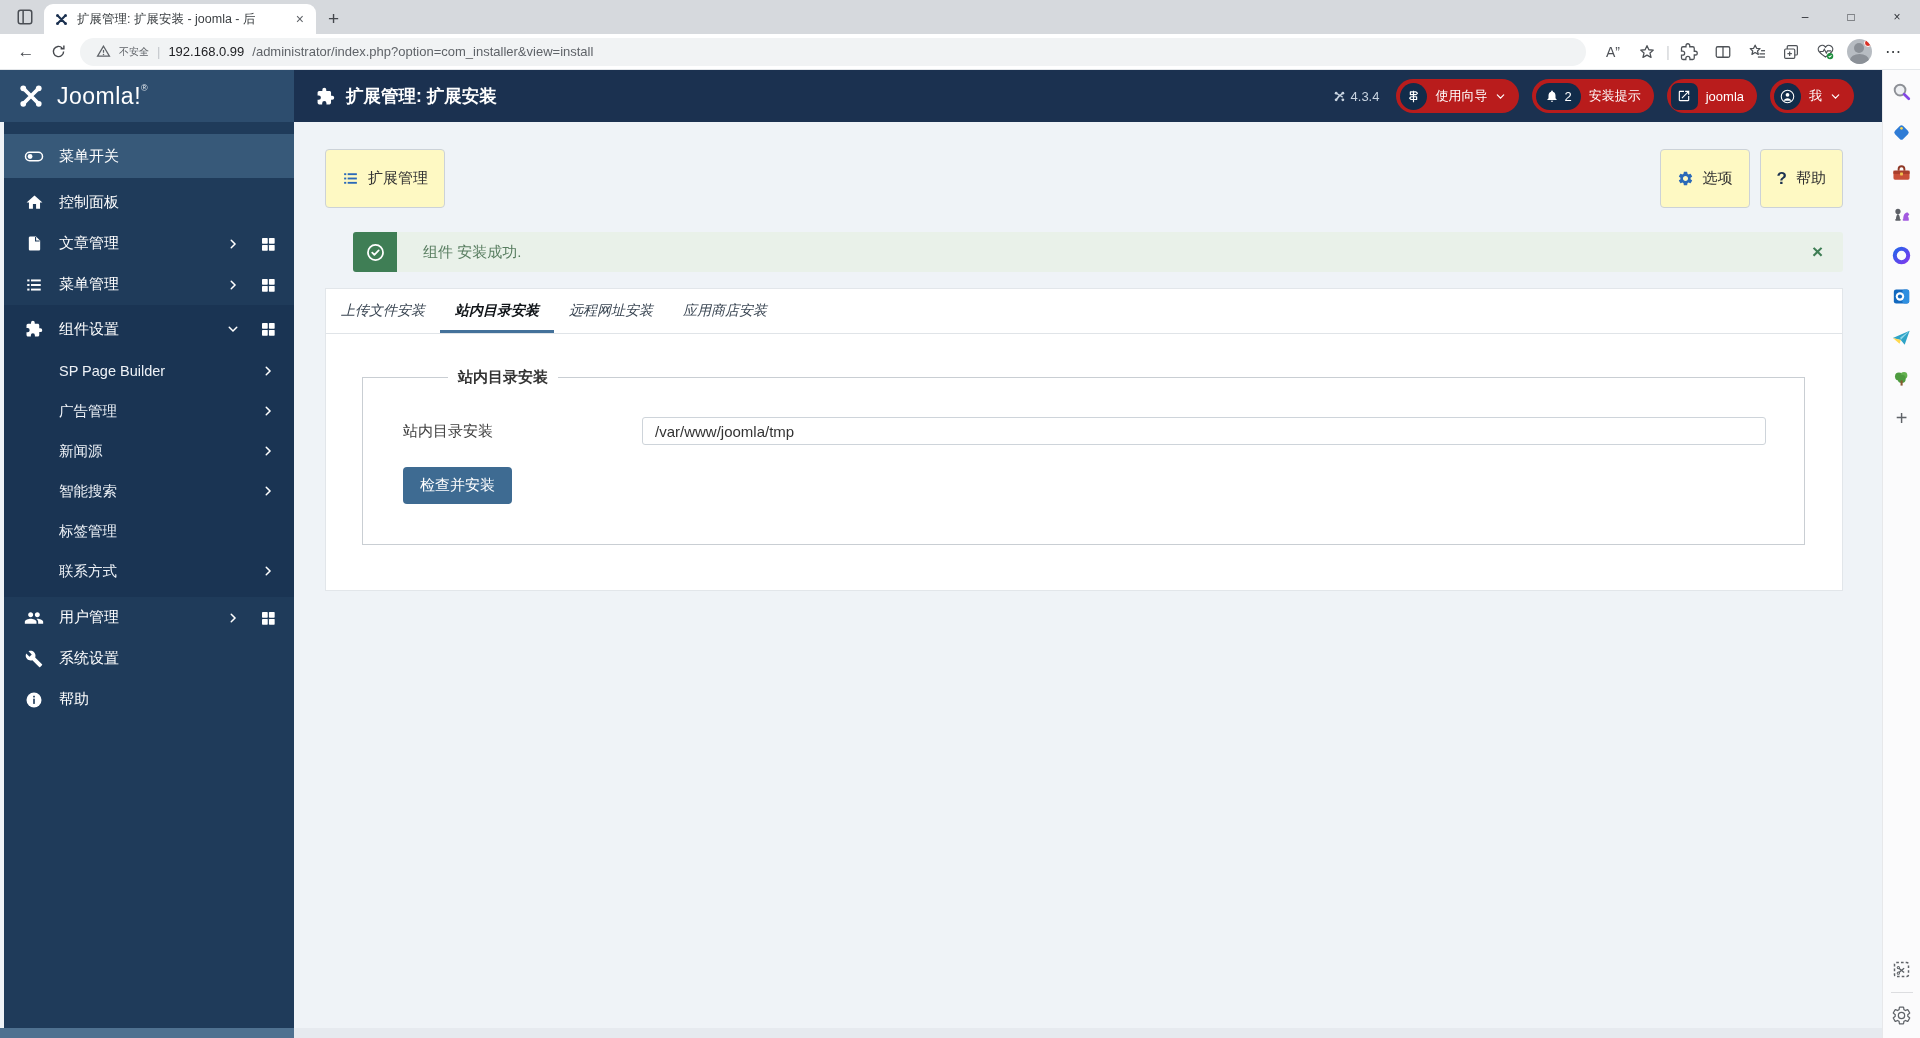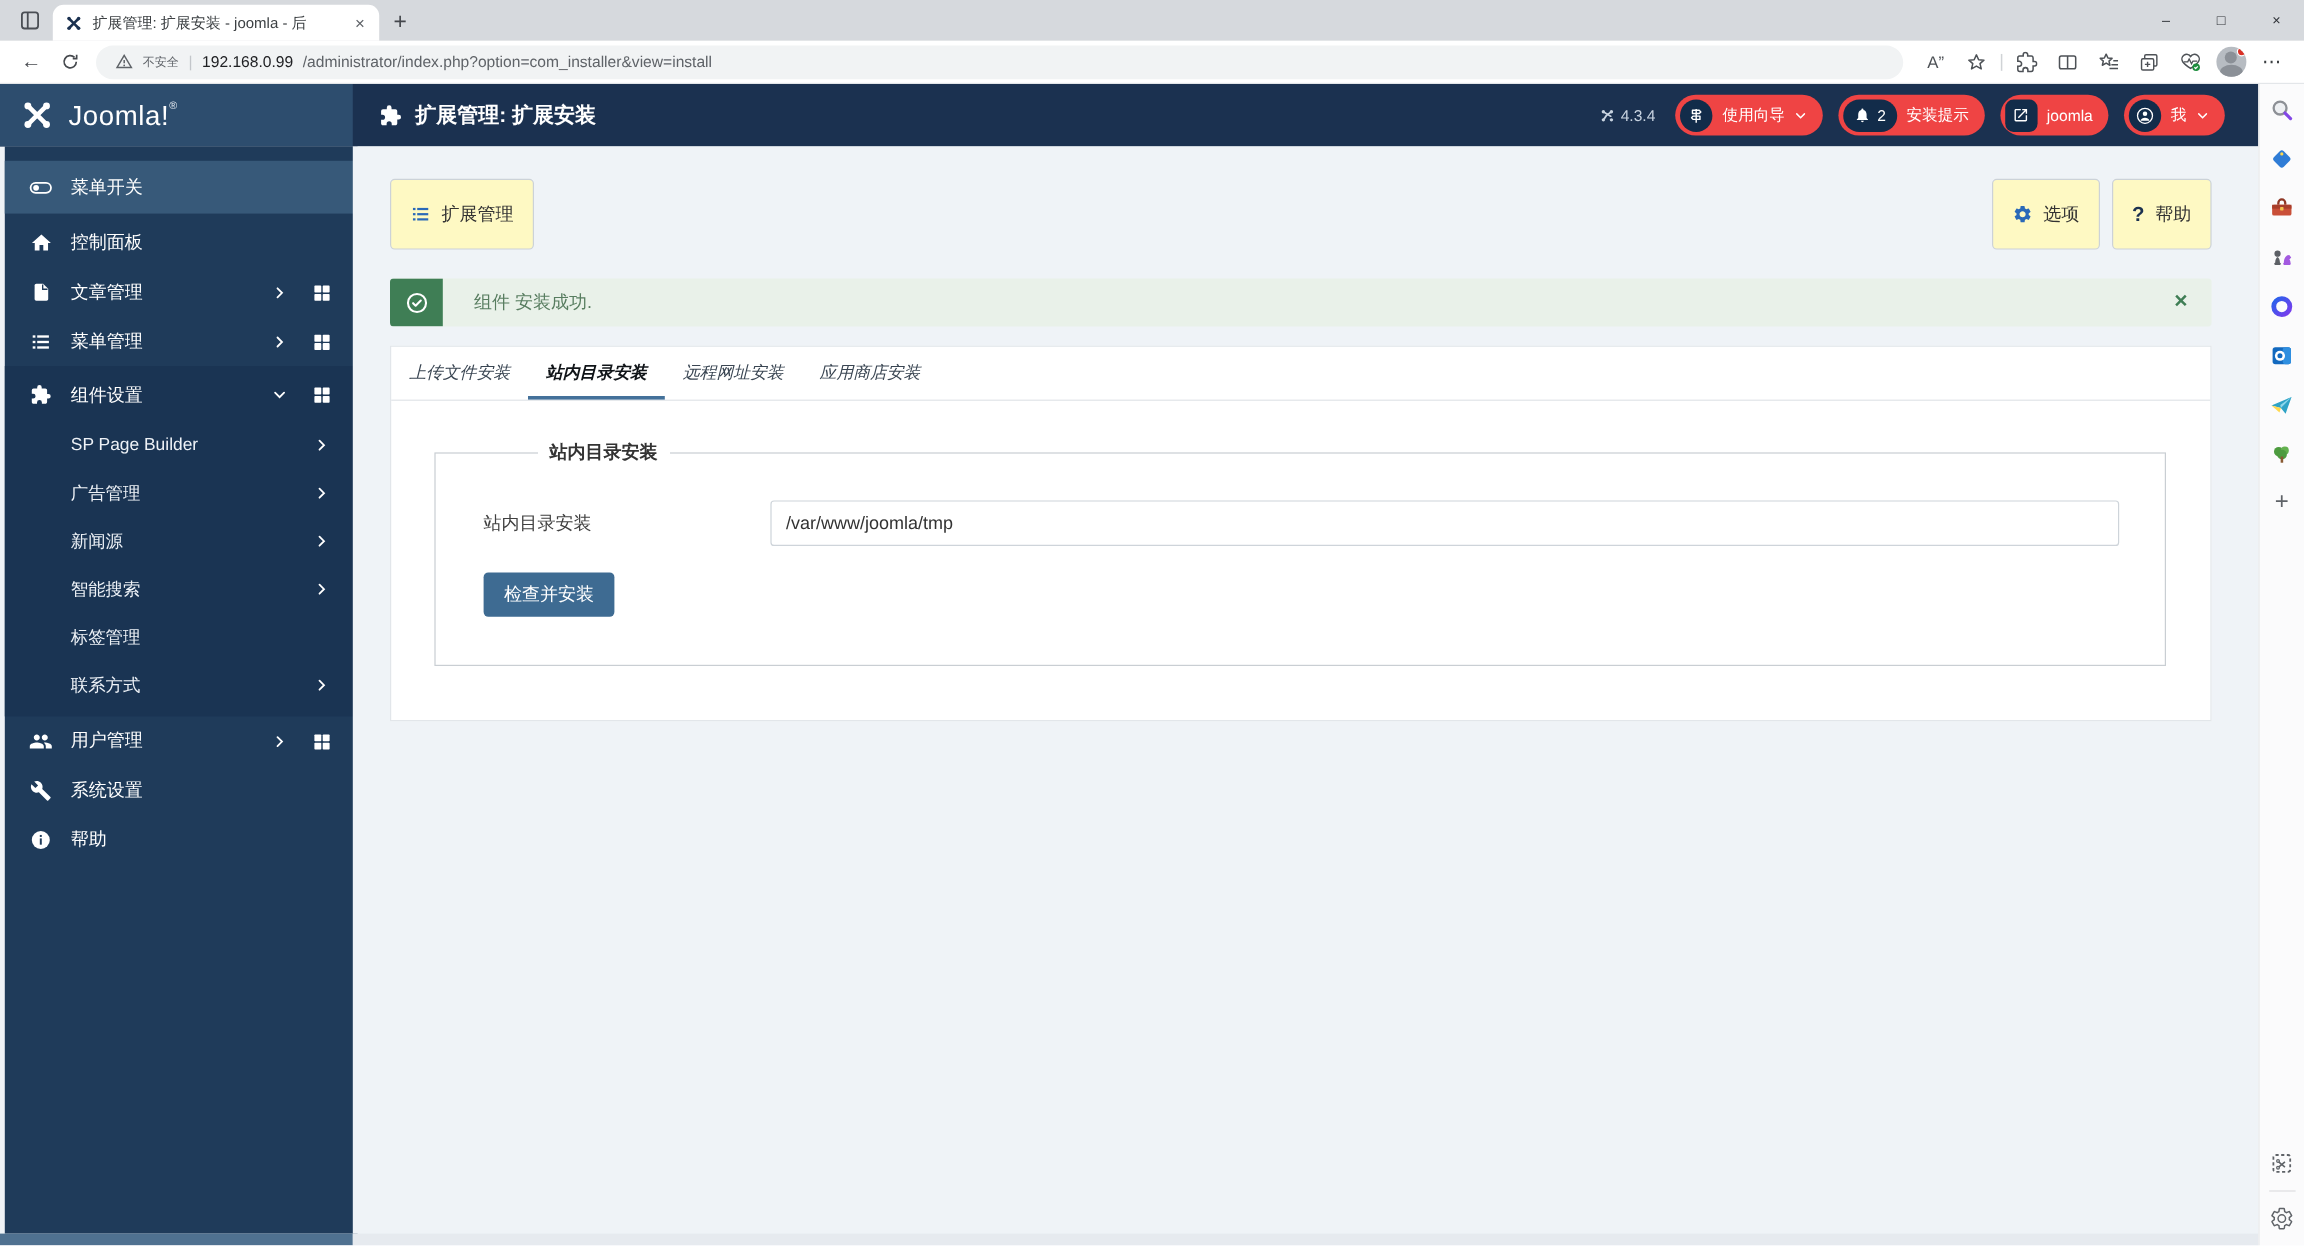--- a/index.html
+++ b/index.html
@@ -51,21 +51,21 @@
   .jheader{position:absolute;left:0;top:0;right:0;height:52px;background:#1b3150;
            display:flex;align-items:center;}
   .brand{width:294px;height:100%;background:#2d4d6e;display:flex;align-items:center;
          gap:11px;padding-left:16px;color:#fff;}
   .brand-text{font-size:23px;letter-spacing:.5px;}
   .brand-reg{font-size:9px;vertical-align:top;color:#e8edf3;}
   .ptitle{display:flex;align-items:center;gap:11px;margin-left:22px;color:#fff;
           font-size:17.5px;font-weight:bold;}
   .hright{margin-left:auto;display:flex;align-items:center;gap:13px;padding-right:28px;}
   .version{display:flex;align-items:center;gap:5px;color:#c8d3e0;font-size:13px;margin-right:4px;}
-  .pill{height:34px;border-radius:17px;background:#ef4444;display:flex;align-items:center;
+  .pill{height:34px;border-radius:17px;background:#b91c1c;display:flex;align-items:center;
         gap:8px;padding:0 13px 0 4px;color:#fff;font-size:13px;}
   .pill .dseg{height:27px;border-radius:14px;background:#122c4a;display:flex;align-items:center;
               justify-content:center;}
   .dseg.circ{width:27px;}
   .dseg.wide{padding:0 9px;gap:5px;font-size:13px;color:#fff;}
   .dseg.sq{width:27px;border-radius:7px;}
 
   .jsidebar{position:absolute;left:4px;top:52px;width:294px;bottom:10px;background:#1f3b5a;
             color:#fff;padding-top:12px;}
   .srow{height:41px;display:flex;align-items:center;gap:15px;padding:0 22px 0 20px;font-size:15px;}
@@ -82,36 +82,36 @@
   .jcontent{position:absolute;left:294px;top:52px;right:0;bottom:10px;background:#eff3f7;
             padding:27px 39px 0 31px;overflow:hidden;}
   .ctoolbar{display:flex;align-items:flex-start;margin-bottom:24px;}
   .tbtn{height:59px;background:#fef9c3;border:1px solid #ccd2d8;border-radius:4px;display:flex;
         align-items:center;gap:9px;padding:0 16px;font-size:15px;color:#333;}
   .tbtn + .tbtn{margin-left:10px;}
   .tspacer{flex:1;}
   .qmark{font-size:17px;font-weight:bold;color:#1b3150;}
 
   .jalert{height:40px;background:#e9f1e9;border-radius:3px;display:flex;align-items:center;
-          overflow:hidden;margin-bottom:16px;}
+          overflow:hidden;margin-bottom:16px;margin-left:28px;}
   .jalert .ablock{width:44px;height:100%;background:#3f7e55;display:flex;align-items:center;
                   justify-content:center;flex:none;}
   .jalert .amsg{flex:1;padding-left:26px;font-size:15px;color:#587d60;}
   .jalert .aclose{padding:0 20px;font-size:19px;font-weight:bold;color:#3f7e55;}
 
   .card{background:#fff;border:1px solid #e2e6ea;}
   .tabsrow{display:flex;border-bottom:1px solid #e0e4e8;}
   .tabi{padding:13px 15px 10px;font-size:14px;color:#394552;border-bottom:3px solid transparent;font-style:italic;}
   .tabi.active{font-weight:bold;color:#101418;border-bottom-color:#44719a;}
   .panel{padding:34px 37px 45px 36px;}
   fieldset.fs{border:1px solid #c9ced3;margin:0;padding:30px 38px 40px 40px;}
   .fs legend{font-size:15px;font-weight:bold;color:#333;padding:0 10px;margin-left:45px;}
   .frow{display:flex;align-items:center;}
   .flabel{width:239px;font-size:15px;color:#404040;flex:none;}
-  .ftext{flex:1;height:38px;border:1px solid #ced4da;border-radius:3px;padding:0 12px;
+  .ftext{flex:1;height:28px;border:1px solid #ced4da;border-radius:3px;padding:0 12px;
          font-size:15px;color:#333;background:#fff;font-family:inherit;outline:none;}
   .primary{margin-top:22px;height:37px;padding:0 17px;border:none;border-radius:4px;
            background:#3e6b92;color:#fff;font-size:15px;font-family:inherit;}
 
   .band-left{position:absolute;left:0;bottom:0;width:294px;height:10px;background:#4f7190;}
   .band-right{position:absolute;left:294px;right:0;bottom:0;height:10px;background:#e6eaef;}
 
   svg{display:block;}
 </style>
 </head>

